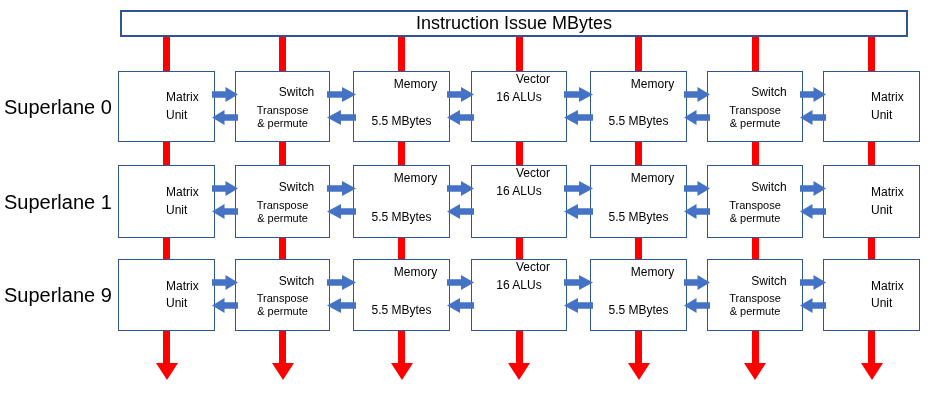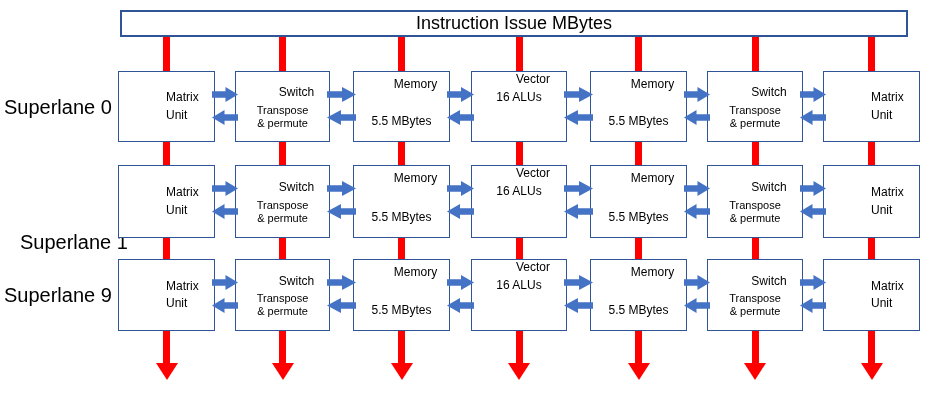--- a/index.html
+++ b/index.html
@@ -161,21 +161,21 @@
       <div class="flow-arrow" style="left: 800px; top: 87px; width: 26px;">
         <svg viewBox="0 0 27 15" preserveAspectRatio="none">
           <path d="M0 4.2 H14 V0 L27 7.5 L14 15 V10.8 H0 Z"></path>
         </svg>
       </div>
       <div class="flow-arrow" style="left: 800px; top: 110px; width: 26px;">
         <svg viewBox="0 0 27 15" preserveAspectRatio="none">
           <path d="M27 4.2 H13 V0 L0 7.5 L13 15 V10.8 H27 Z"></path>
         </svg>
       </div>
-      <div class="lane-label" style="left: 20px; top: 190.5px; margin-top: 40px;">Superlane 1</div>
+      <div class="lane-label" style="left: 4px; top: 190.5px;">Superlane 1</div>
       <div class="unit-box unit-matrix" style="left: 118px; top: 165px; width: 97px; height: 73px;">
         <div class="u-title">Matrix</div>
         <div class="u-title">Unit</div>
       </div>
       <div class="unit-box unit-switch" style="left: 235px; top: 165px; width: 95px; height: 73px;">
         <div class="u-title">Switch</div>
         <div class="u-sub-wrap">
           <div class="u-sub">Transpose</div>
           <div class="u-sub">&amp; permute</div>
         </div>

